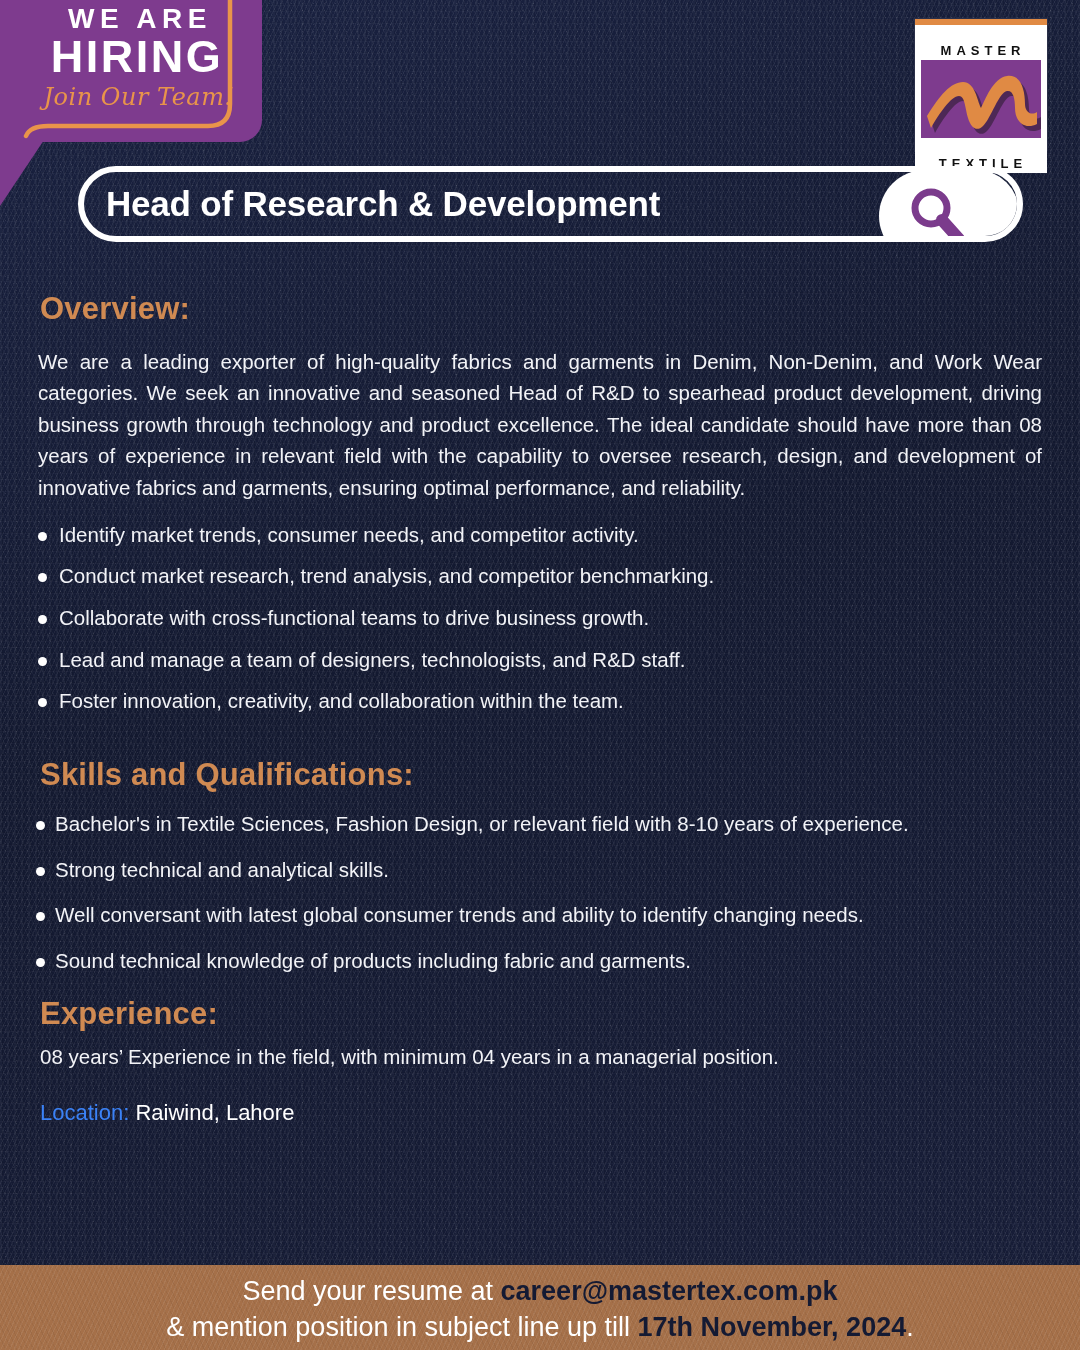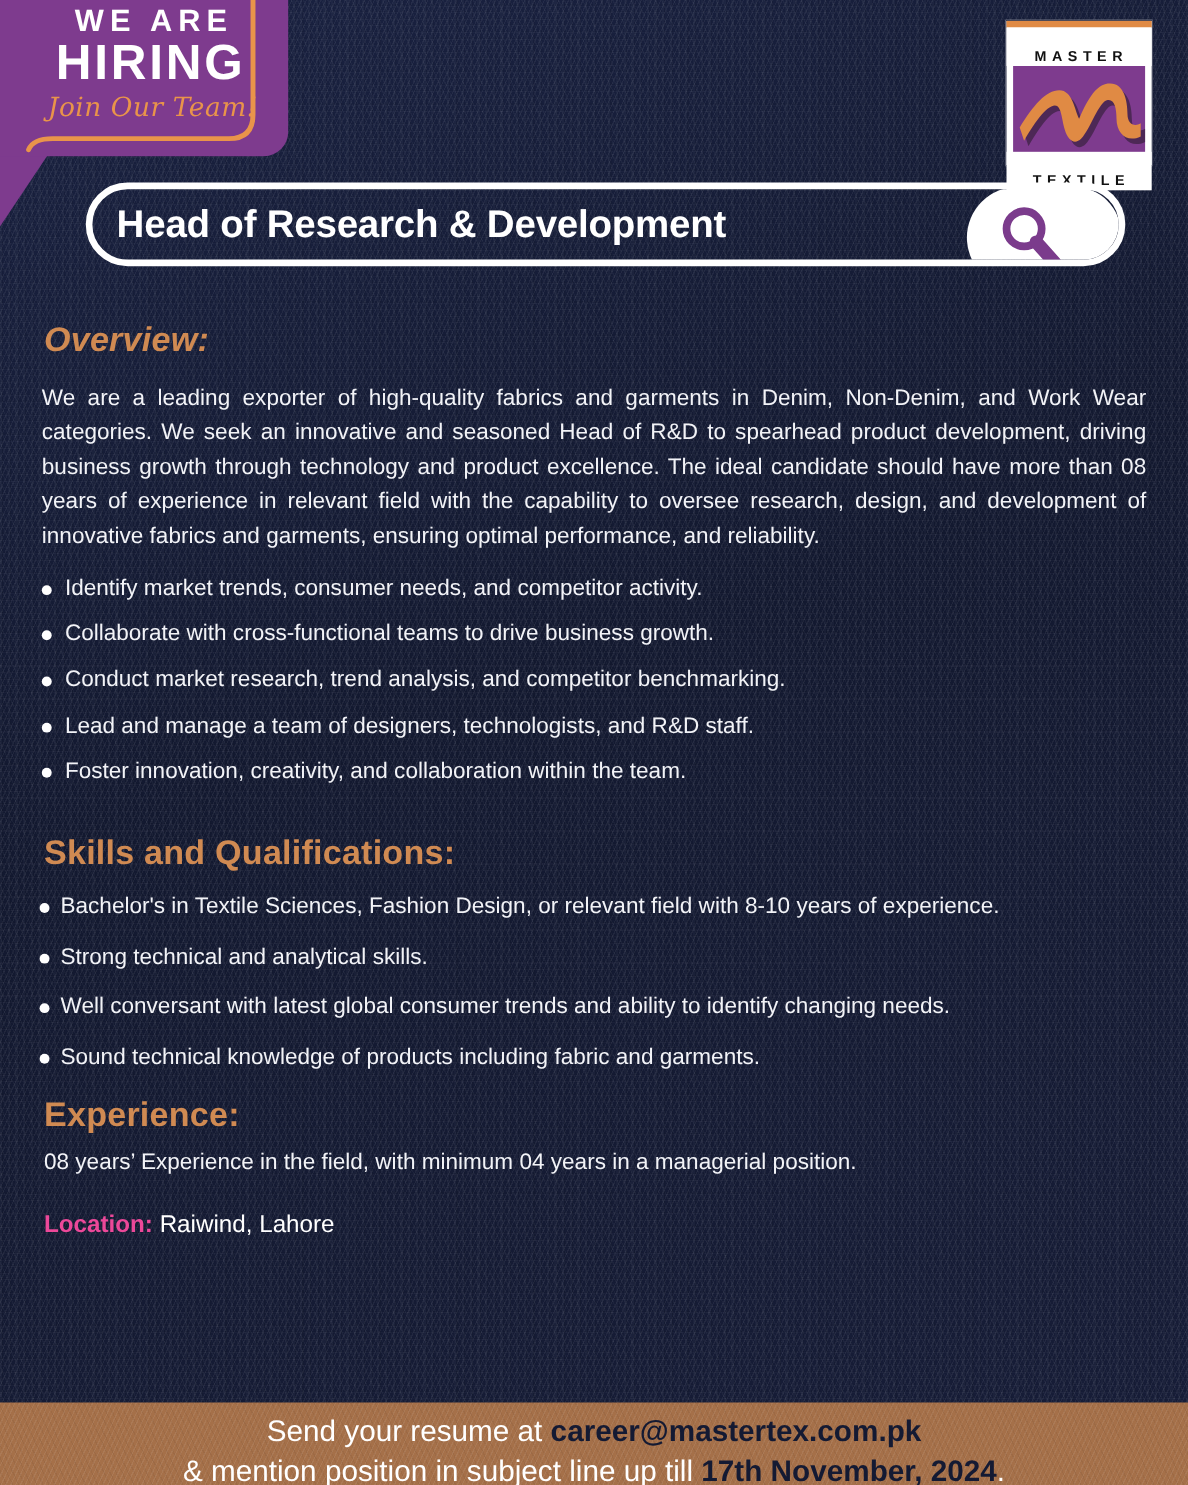--- a/index.html
+++ b/index.html
@@ -161,21 +161,21 @@
     width:1080px;
     padding:0 38px;
   }
   h2.sect{
     color:#d08a52;
     font-size:31px;
     font-weight:bold;
     letter-spacing:.2px;
     line-height:1.1;
   }
-  .overview-h{ margin:0 0 0 2px;font-style:italic; }
+  .overview-h{ margin:0 0 0 2px; }
   p.body{
     color:#f2f3f7;
     font-size:20.5px;
     line-height:1.53;
     text-align:justify;
     margin-top:20px;
   }
   .resp-h{ margin-top:37px; margin-left:2px; }
   ul.blist{ list-style:none; margin-top:20px; }
   ul.blist li{
@@ -201,28 +201,28 @@
     color:#f2f3f7;
     font-size:20.5px;
     margin-top:14px;
     margin-left:2px;
   }
   .loc-line{
     margin-top:31px; margin-left:2px;
     font-size:22px;
   }
   .loc-label{
-    color:#ec4899; font-weight:bold;
+    color:#3b82f6; font-weight:normal;
   }
   .loc-value{ color:#ffffff; }
 
   
   .footer{
     position:absolute; left:0; bottom:0;
-    width:1080px; height:75px;
+    width:1080px; height:85px;
     background-color:#a57049;
     background-image:
       repeating-linear-gradient(115deg,
         rgba(255,255,255,.07) 0 1px, rgba(0,0,0,0) 1px 4px),
       repeating-linear-gradient(65deg,
         rgba(0,0,0,.05) 0 1px, rgba(0,0,0,0) 1px 5px);
     text-align:center;
     padding-top:8px;
   }
   .footer div{
@@ -276,22 +276,22 @@
     </div>
   </div>
 
   <div class="content">
 
     <h2 class="sect overview-h">Overview:</h2>
     <p class="body">We are a leading exporter of high-quality fabrics and garments in Denim, Non-Denim, and Work Wear categories. We seek an innovative and seasoned Head of R&amp;D to spearhead product development, driving business growth through technology and product excellence. The ideal candidate should have more than 08 years of experience in relevant field with the capability to oversee research, design, and development of innovative fabrics and garments, ensuring optimal performance, and reliability.</p>
 
     <ul class="blist">
       <li>Identify market trends, consumer needs, and competitor activity.</li>
+      <li>Conduct market research, trend analysis, and competitor benchmarking.</li>
       <li>Collaborate with cross-functional teams to drive business growth.</li>
-      <li>Conduct market research, trend analysis, and competitor benchmarking.</li>
       <li>Lead and manage a team of designers, technologists, and R&amp;D staff.</li>
       <li>Foster innovation, creativity, and collaboration within the team.</li>
     </ul>
 
     <h2 class="sect skills-h">Skills and Qualifications:</h2>
     <ul class="blist tight">
       <li>Bachelor's in Textile Sciences, Fashion Design, or relevant field with 8-10 years of experience.</li>
       <li>Strong technical and analytical skills.</li>
       <li>Well conversant with latest global consumer trends and ability to identify changing needs.</li>
       <li>Sound technical knowledge of products including fabric and garments.</li>

